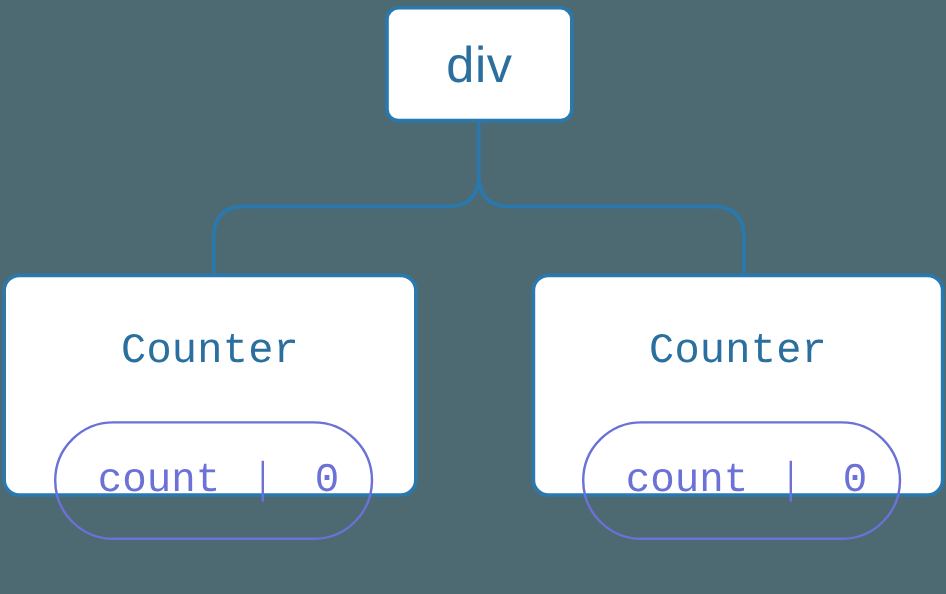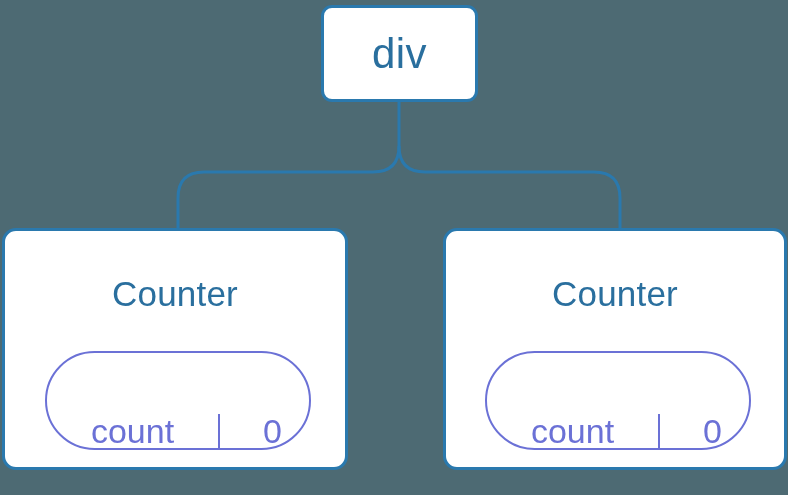--- a/index.html
+++ b/index.html
@@ -53,22 +53,23 @@
   .root-label {
     font-size: 42px;
     color: #2a6f9e;
     letter-spacing: 0.5px;
     line-height: 1;
   }
 
   
   .child-node {
     top: 228px;
-    height: 242px;
+    height: 186px;
     border-radius: 14px;
+    font-family: Liberation Mono, monospace;
   }
   #child-node-0 { left: 2px;   width: 346px; }
   #child-node-1 { left: 443px; width: 344px; }
 
   .child-title {
     text-align: center;
     margin-top: 45px;
     font-size: 35px;
     color: #2a6f9e;
     letter-spacing: 0.2px;
@@ -77,21 +78,21 @@
 
   
   .state-pill {
     position: absolute;
     top: 120px;
     height: 99px;
     box-sizing: border-box;
     border: 2px solid #6b71d6;
     border-radius: 50px;
     display: flex;
-    align-items: flex-end;
+    align-items: center;
     overflow: hidden;
     gap: 16px;
   }
   #child-node-0 .state-pill { left: 40px; width: 266px; }
   #child-node-1 .state-pill { left: 39px; width: 266px; }
 
   .pill-key {
     flex: 0 0 173px;
     display: flex;
     align-items: center;

